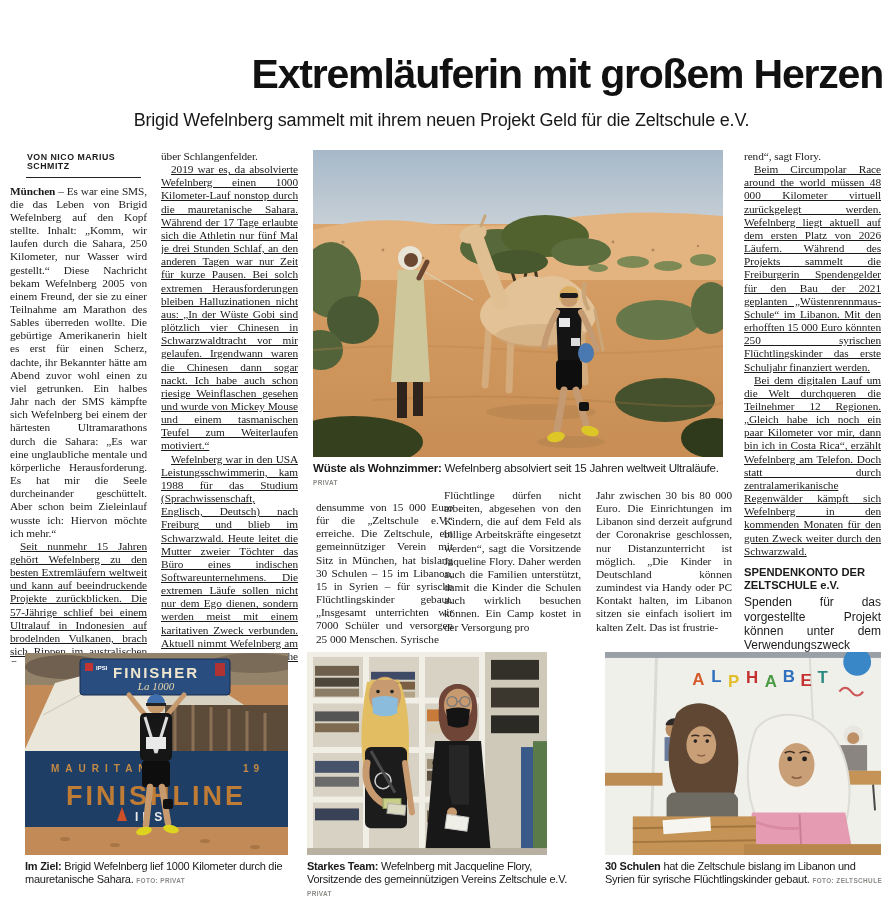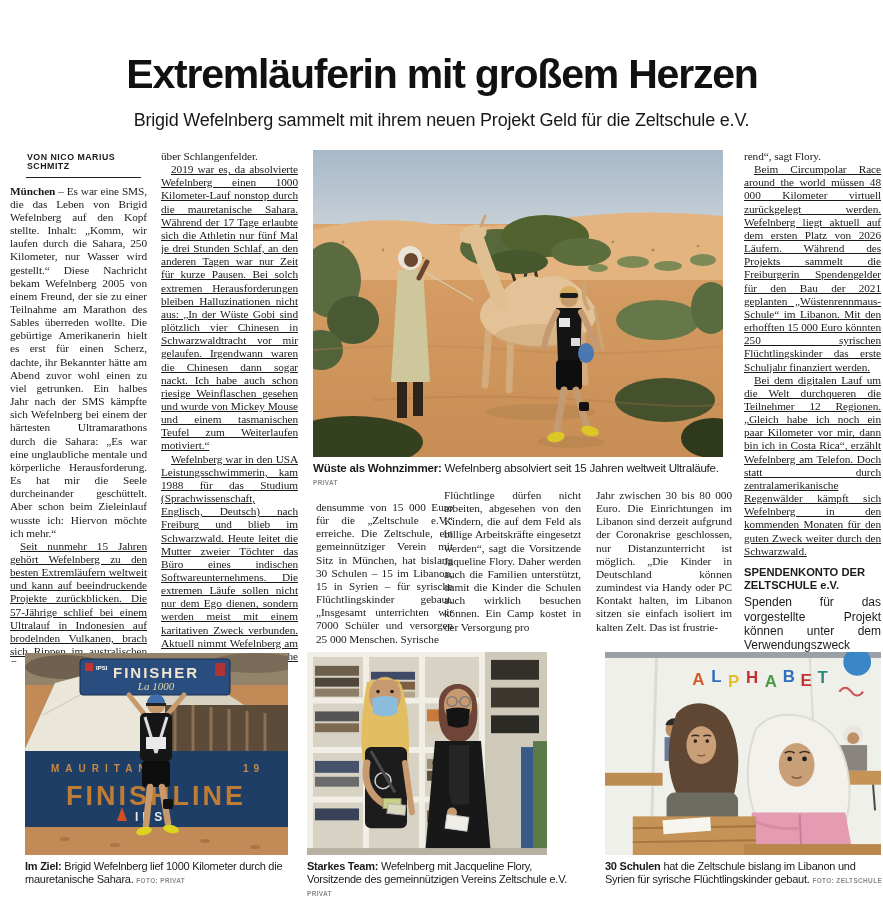--- a/index.html
+++ b/index.html
@@ -7,21 +7,21 @@
         color:#1a1a1a;font-family:"Liberation Serif",serif;overflow:hidden;}
 
   
   .hdr{position:absolute;left:8px;right:8px;top:0;height:39px;border-bottom:1.6px solid #111;}
   .pagenum{position:absolute;left:4px;top:9px;font:400 17px "Liberation Serif",serif;}
   .masthead{position:absolute;left:40px;top:1px;font:700 30px/1 "Liberation Serif",serif;letter-spacing:.5px;}
   .contact{position:absolute;left:183px;top:5px;font:400 8.6px/1.4 "Liberation Sans",sans-serif;color:#222;}
   .issue{position:absolute;right:0;top:13px;font:400 11.3px "Liberation Serif",serif;}
 
   
-  .headline{position:absolute;left:1px;right:0;top:54px;text-align:center;
+  .headline{position:absolute;left:1px;right:0;top:54px;text-align:right;
             font:700 41px/1 "Liberation Sans",sans-serif;letter-spacing:-1.2px;color:#111;}
   .deck{position:absolute;left:0;right:0;top:110px;text-align:center;
         font:400 18px/1.2 "Liberation Sans",sans-serif;letter-spacing:-.2px;color:#181818;}
 
   
   .col{position:absolute;top:150px;width:137px;height:512px;overflow:hidden;
        text-align:justify;font-size:11.3px;line-height:1.165;letter-spacing:-.08px;}
   .col p{margin:0;padding:0;}
   p.ind{text-indent:10px;text-decoration:underline;}
   .c1{left:10px;}.c2{left:161px;}.c6{left:744px;}

